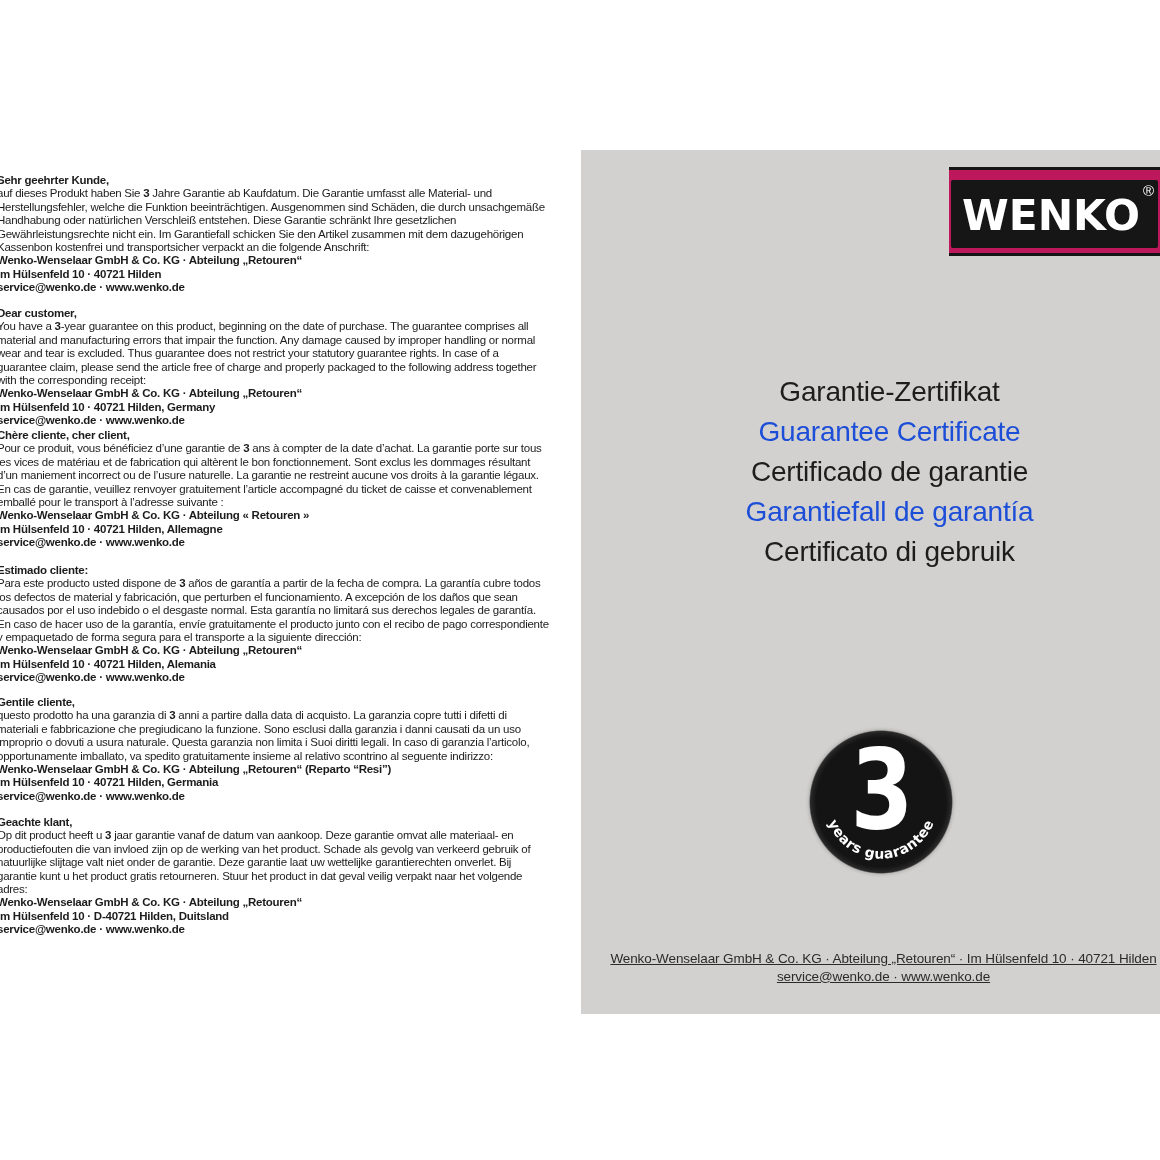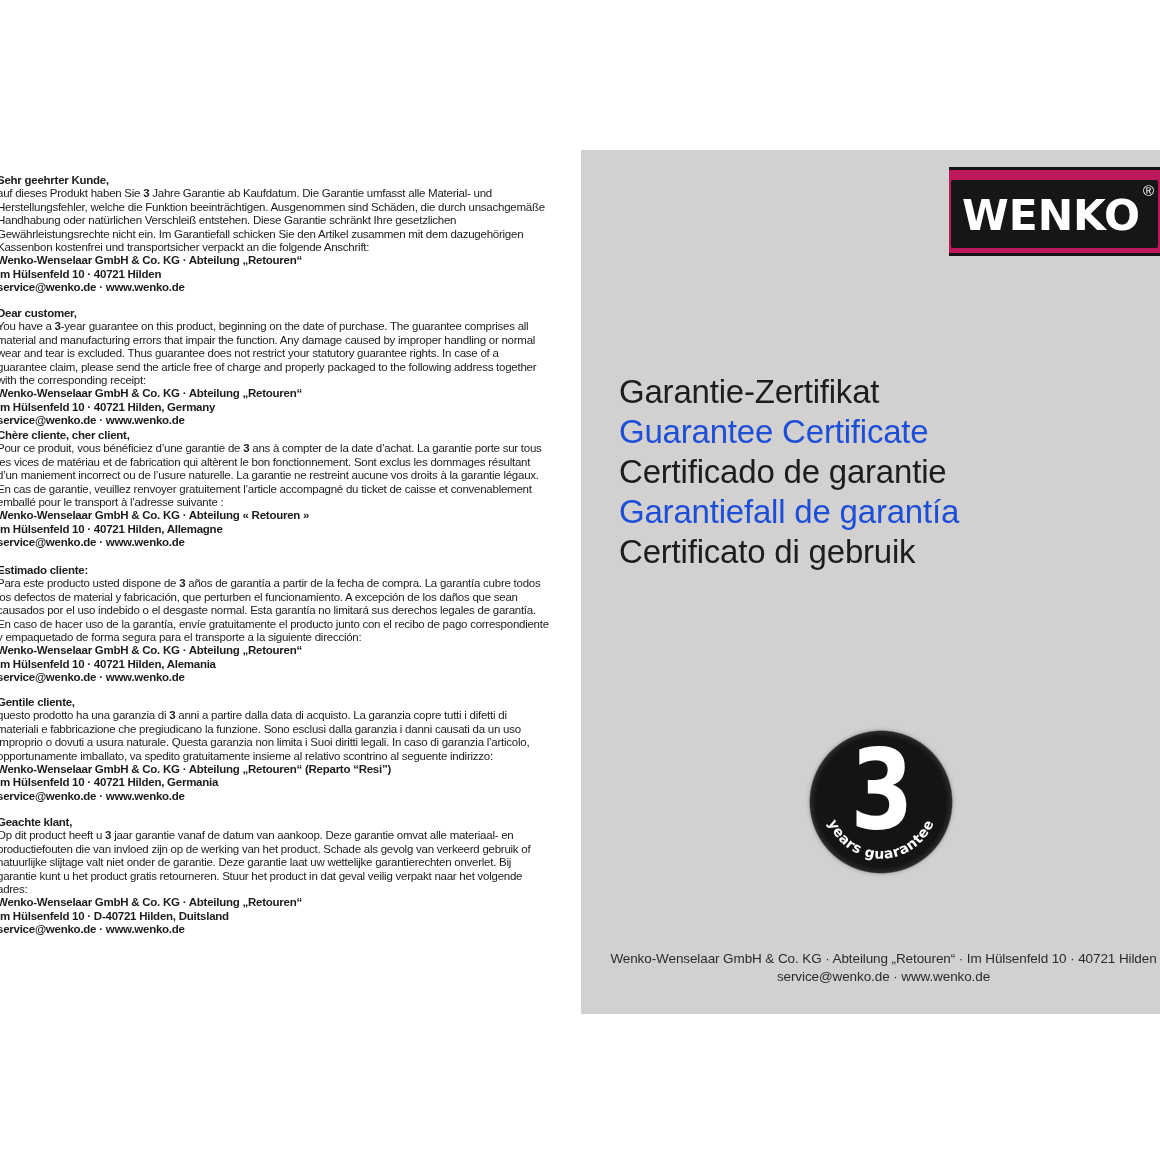--- a/index.html
+++ b/index.html
@@ -19,31 +19,31 @@
   .panel { position:absolute; left:581px; top:150px; width:579px; height:864px; background:#d2d1d0; }
 
   .logo-strip { position:absolute; left:368px; top:17px; width:211px;
                 border-top:3px solid #151515; border-bottom:3px solid #151515;
                 background:#be185d; padding:10px 0 5px 0; box-sizing:content-box; }
   .logo-box { position:relative; margin:0 2px; height:68px; background:#161616; border-radius:2px; }
   .logo-box svg { display:block; margin:0 auto; }
   .reg-mark { position:absolute; top:3px; right:4px; color:#ffffff; font-size:15px; line-height:15px; }
 
   .titles { position:absolute; top:222px; left:0; width:100%; box-sizing:border-box;
-            padding-left:38px; font-size:33px; line-height:40px;
+            padding-left:38px; text-align:center; font-size:28px; line-height:40px;
             letter-spacing:-0.2px; }
   .t-dark { color:#1d1d1b; }
   .t-gray { color:#1d4ed8; }
 
   .badge { position:absolute; left:228px; top:580px; width:144px; height:144px;
            filter:drop-shadow(0 0 2px rgba(0,0,0,0.35)); }
 
   .panel-footer { position:absolute; top:800px; left:0; width:100%; box-sizing:border-box;
                   padding-left:26px; text-align:center; font-size:13.5px; line-height:17.5px;
-                  color:#2b2b2b; letter-spacing:-0.1px; }
+                  color:#2b2b2b; letter-spacing:-0.1px;text-decoration:underline; }
 </style>
 </head>
 <body>
 
 <div class="page">
 
   <div class="left-col">
 
     <section class="lang-block" style="top:174px">
       <h3>Sehr geehrter Kunde,</h3>

